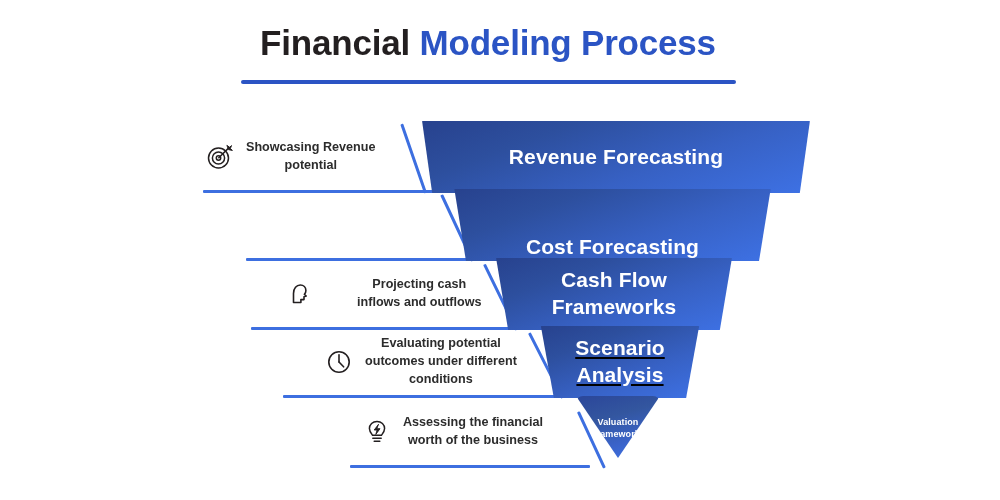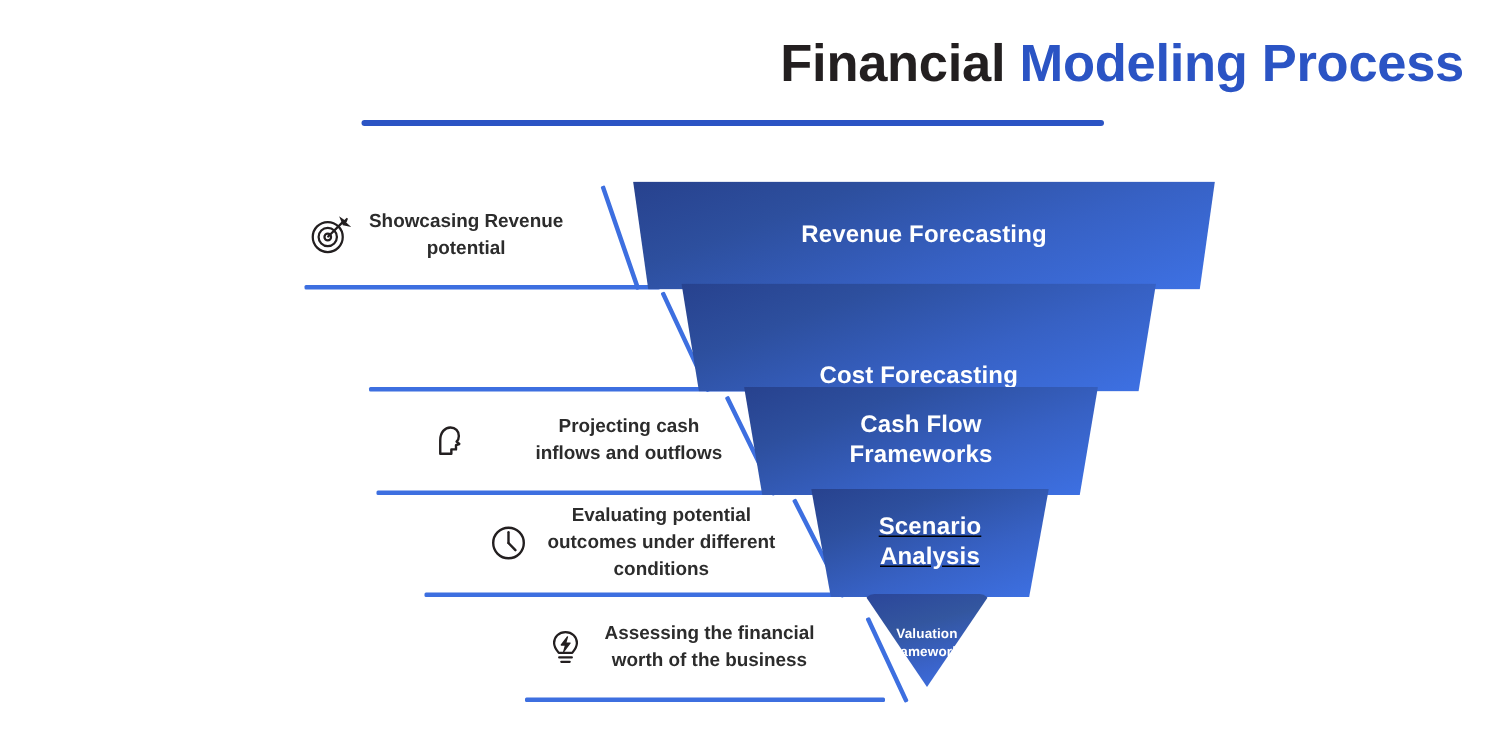--- a/index.html
+++ b/index.html
@@ -9,21 +9,21 @@
     font-family: "Liberation Sans", sans-serif;
     position: relative;
     overflow: hidden;
   }
 
   
   #title-block {
     position: absolute;
     left: 0; top: 24px;
     width: 976px;
-    text-align: right;
+    text-align: center;
   }
   #page-title {
     font-size: 35px;
     font-weight: bold;
     letter-spacing: -0.2px;
     line-height: 1.1;
     white-space: nowrap;
   }
   #page-title .t-dark  { color: #231f20; }
   #page-title .t-blue  { color: #2b54c4; }
@@ -89,21 +89,21 @@
     height: 72px;
     background: linear-gradient(160deg, #27418d 0%, #2d4f9e 28%, #3761c4 62%, #3e72e6 100%);
     filter: drop-shadow(0 5px 6px rgba(40,60,130,0.26));
     display: flex;
     align-items: center;
     justify-content: center;
   }
   .band-txt {
     color: #ffffff;
     font-weight: bold;
-    font-size: 16px;
+    font-size: 21px;
     line-height: 1.28;
     text-align: center;
     white-space: pre-line;
     letter-spacing: 0.1px;
     position: relative;
     z-index: 2;
   }
 
   
   #stage-5 .band {

